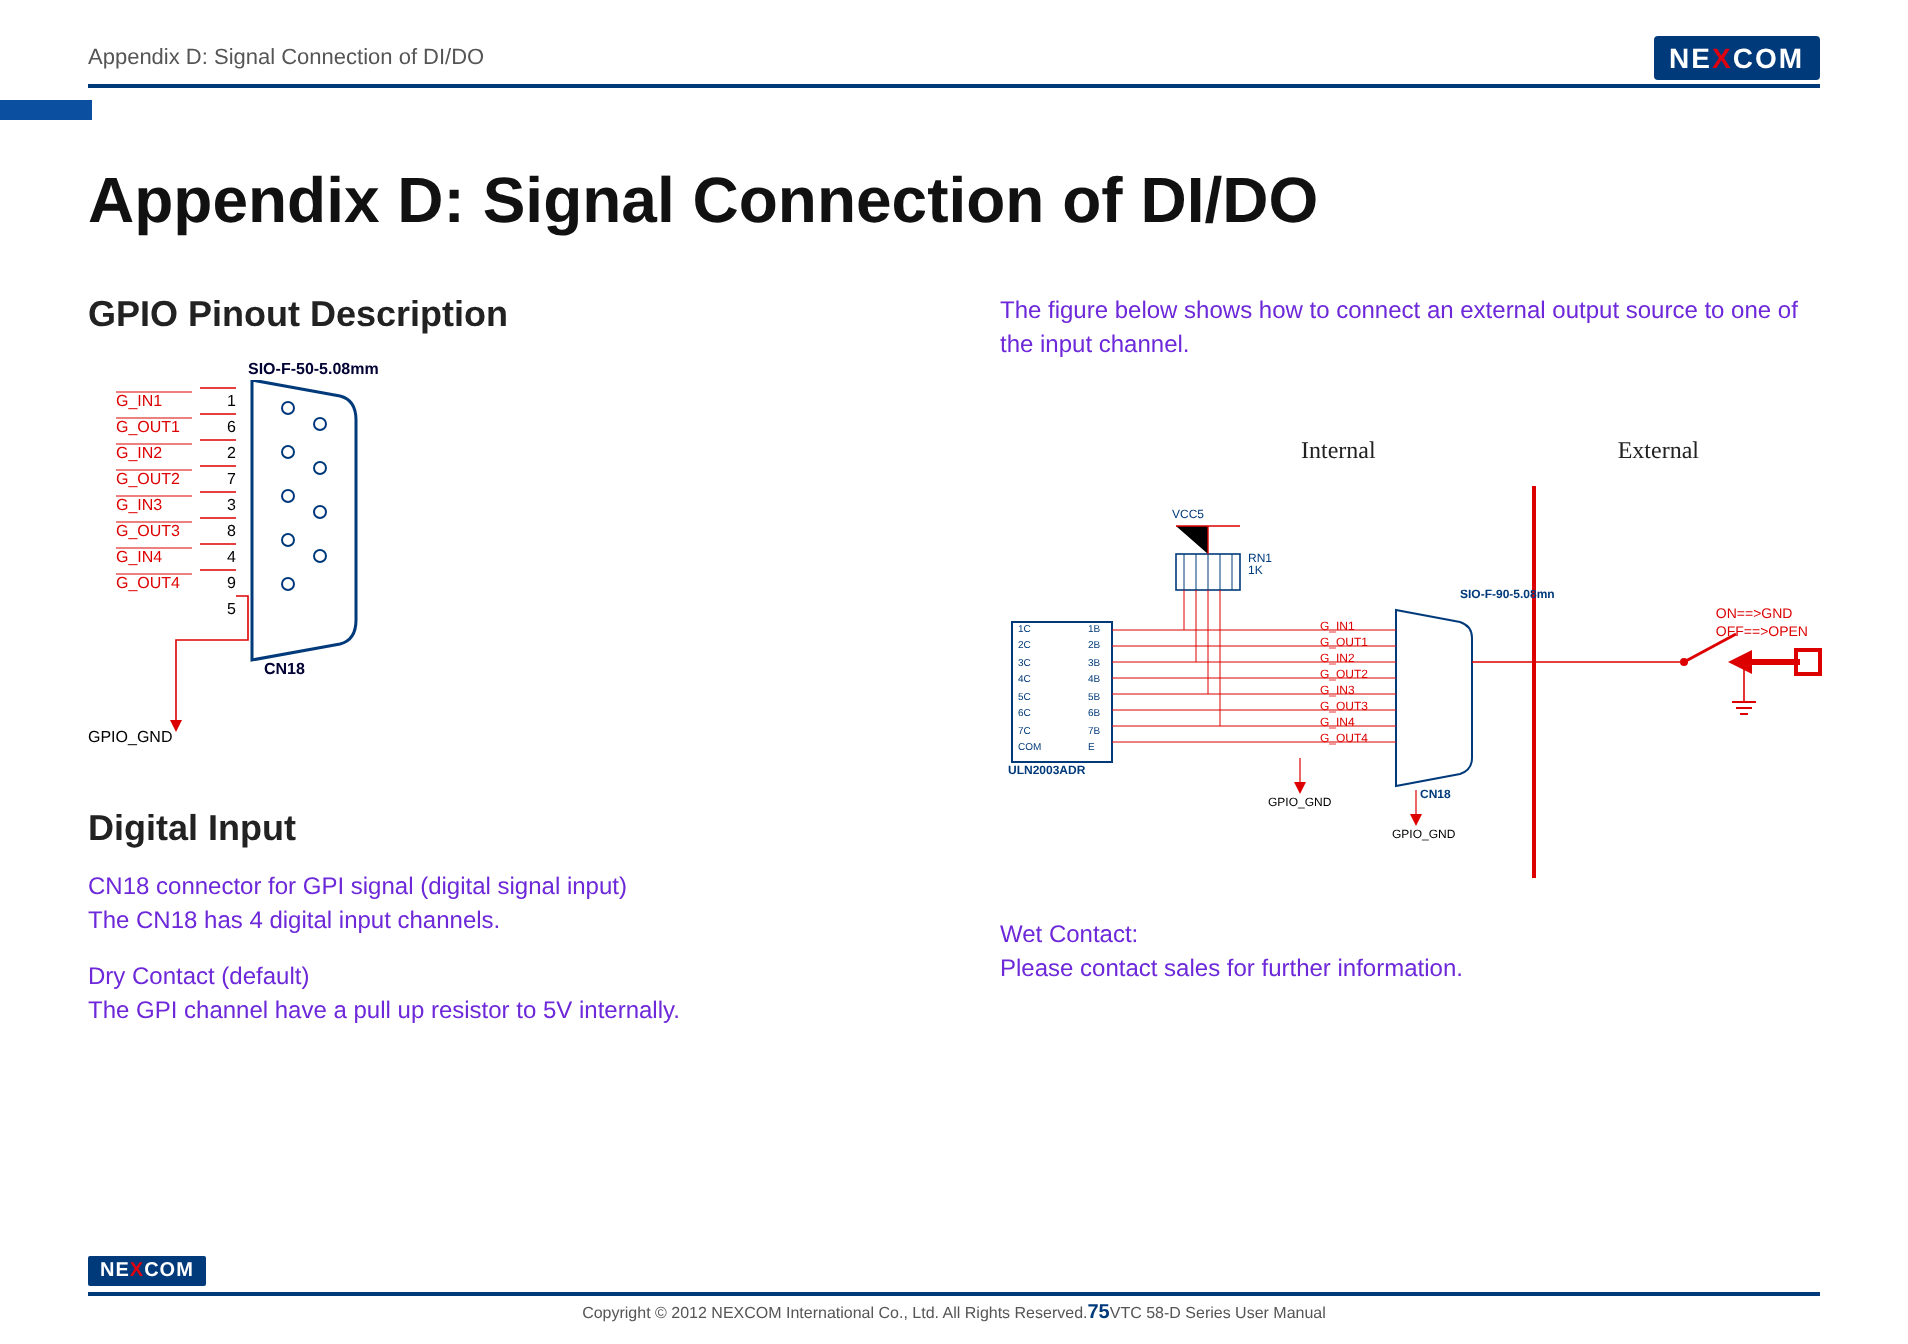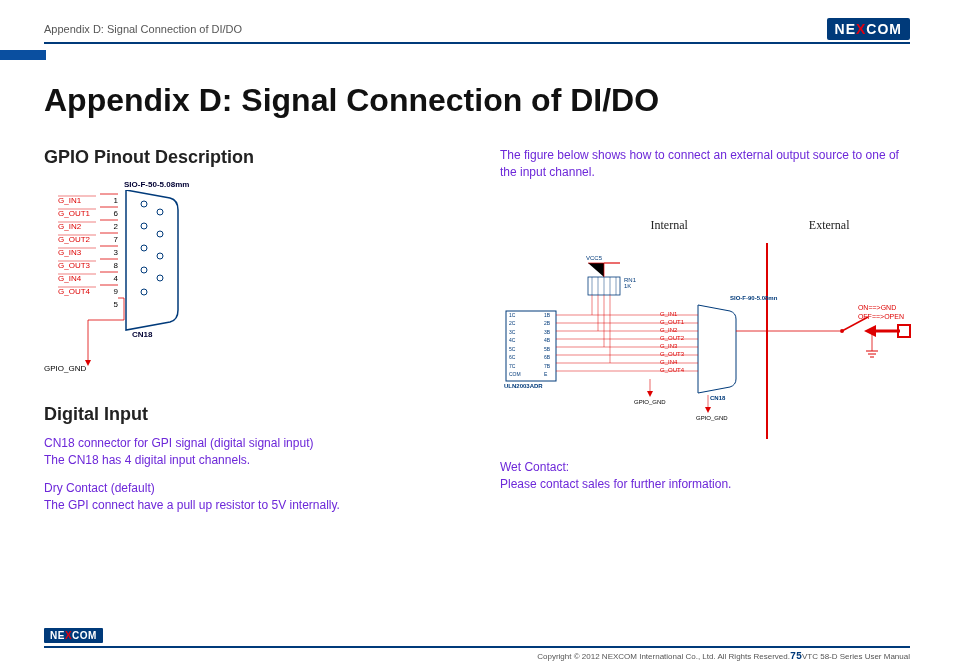--- a/index.html
+++ b/index.html
@@ -153,38 +153,38 @@
     left: 44px;
     right: 44px;
   }
   .foot-line {
     height: 2px;
     background: #003a7a;
     margin-bottom: 3px;
   }
   .foot-row {
     display: flex;
-    justify-content: flex-end;
+    justify-content: center;
     align-items: center;
     font-size: 8px;
     color: #555;
   }
   .foot-logo {
     background: #003a7a;
     color: #fff;
     font-weight: bold;
     font-size: 10px;
     padding: 2px 6px;
     border-radius: 1px;
     letter-spacing: 0.5px;
     margin-bottom: 3px;
     display: inline-block;
   }
   .foot-logo .x { color: #d01; }
-  .page-num { font-weight: 700; font-size: 10px; color: #003a7a; font-family: Liberation Mono, monospace; }
+  .page-num { font-weight: 700; font-size: 10px; color: #003a7a; }
   .tiny-label { position: absolute; font-size: 6px; color: #003a7a; }
   .tiny-red { color: #d00; font-size: 6px; position: absolute; }
 </style>
 </head>
 <body>
 
 <div class="page">
   <div class="top-row">
     <div>Appendix D: Signal Connection of DI/DO</div>
     <div class="logo-box">NE<span class="x">X</span>COM</div>
@@ -250,21 +250,21 @@
         <div class="gpio-gnd-label">GPIO_GND</div>
       </div>
 
       <h2 class="sub">Digital Input</h2>
       <p class="body-text">
         <span>CN18 connector for GPI signal (digital signal input)</span><br>
         <span>The CN18 has 4 digital input channels.</span>
       </p>
       <p class="body-text">
         <span>Dry Contact (default)</span><br>
-        <span>The GPI connect have a pull up resistor to 5V internally.</span>
+        <span>The GPI channel have a pull up resistor to 5V internally.</span>
       </p>
     </div>
 
     <div class="right">
       <p class="body-text" style="margin-bottom:36px;">The figure below shows how to connect an external output source to one of the input channel.</p>
 
       <div class="intext-col">
         <span>Internal</span>
         <span>External</span>
       </div>

